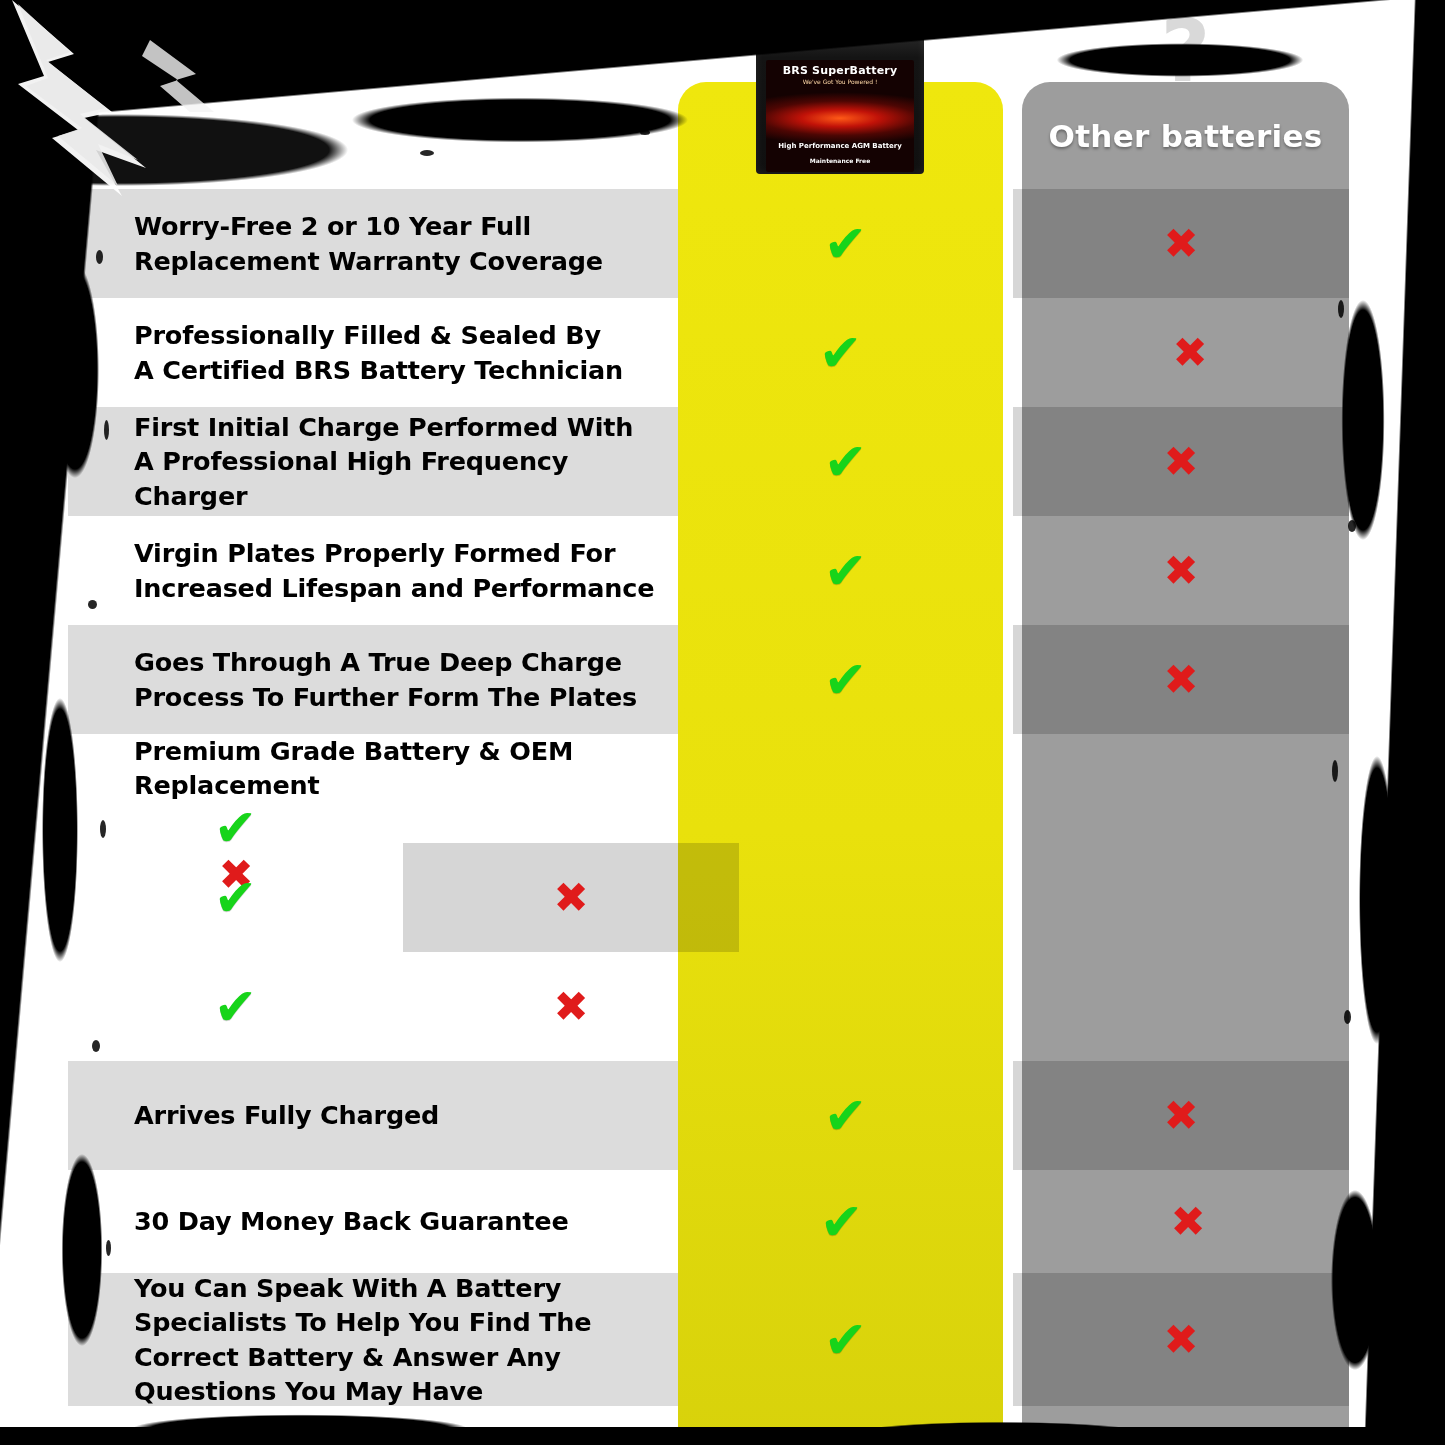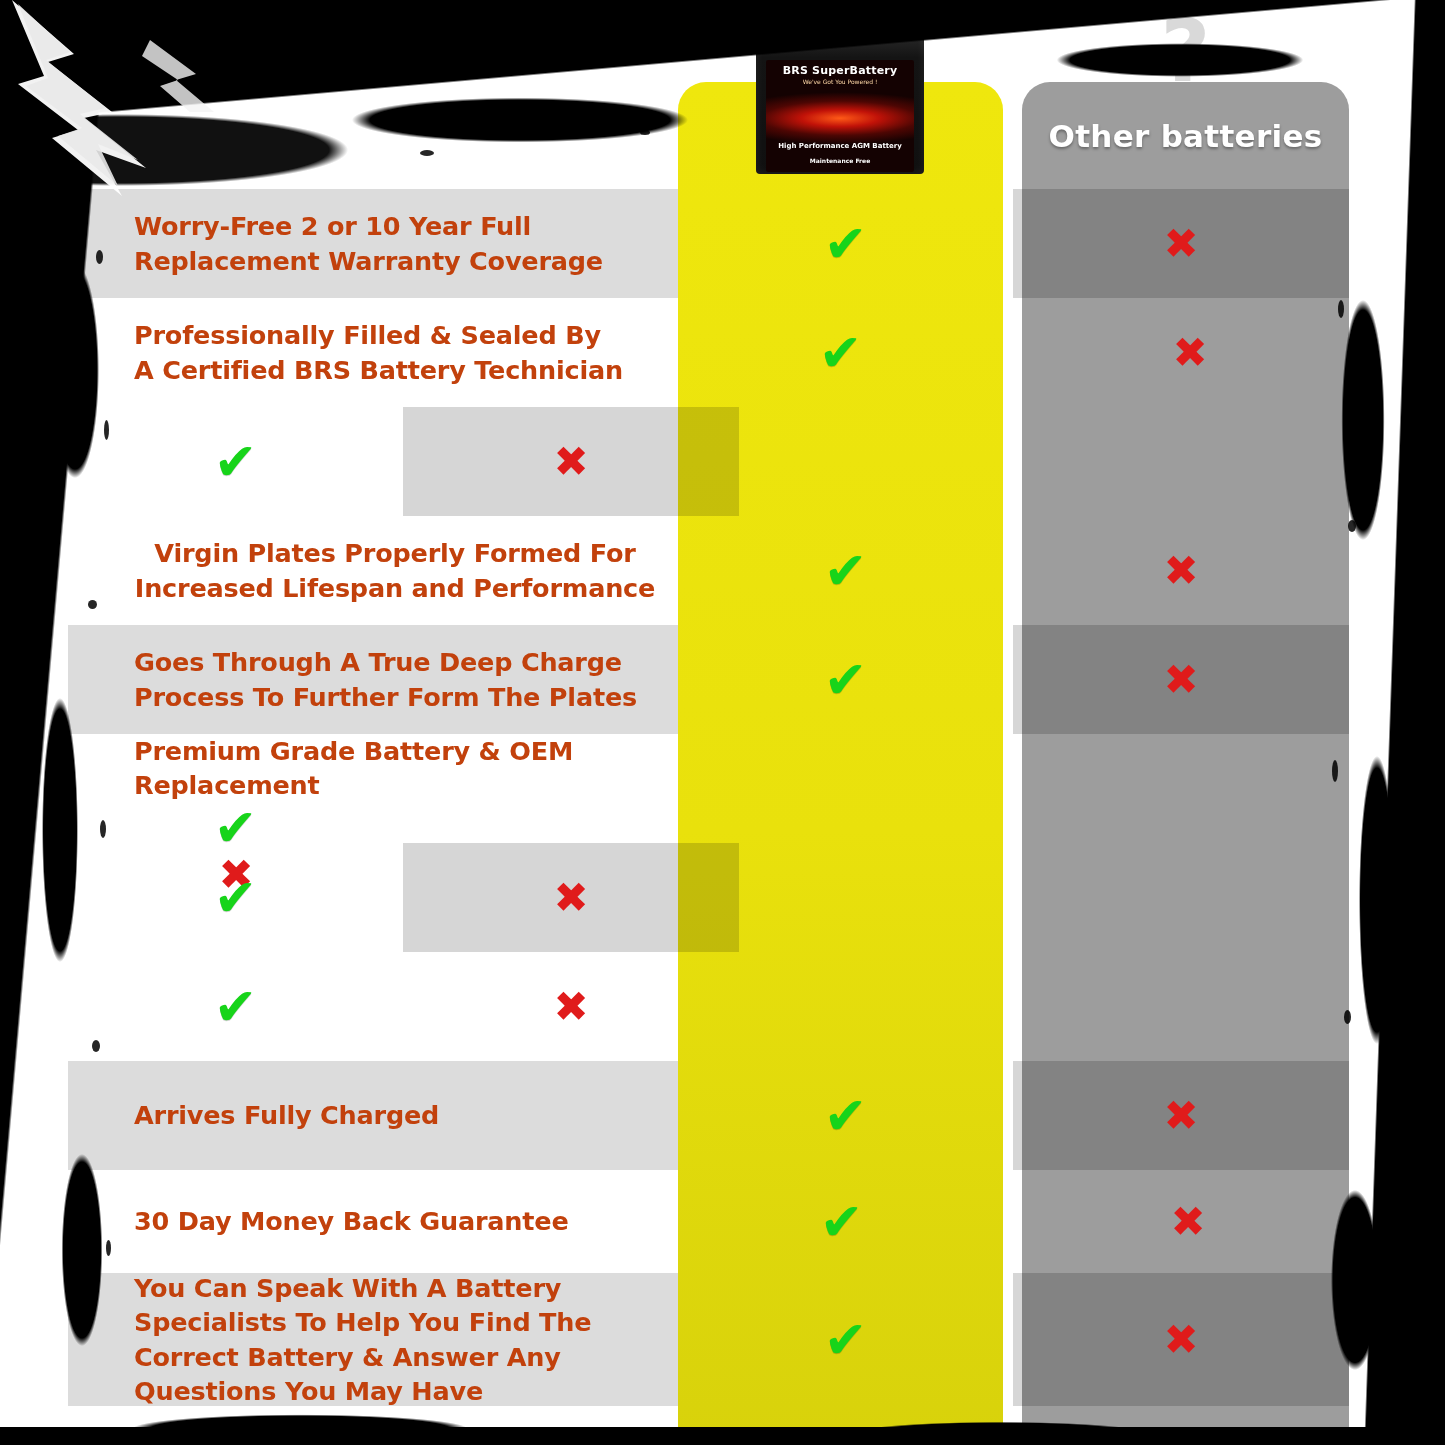--- a/index.html
+++ b/index.html
@@ -221,21 +221,21 @@
     align-items: stretch;
   }
   .row .feat {
     width: 610px;
     display: flex;
     align-items: center;
     padding: 0 22px 0 66px;
     box-sizing: border-box;
   }
   .row .feat span {
-    color: #c2410c;
+    color: #000000;
     font-size: 25.5px;
     font-weight: bold;
     line-height: 1.34;
     font-family: "DejaVu Sans", sans-serif;
     letter-spacing: -0.2px;
   }
   .row .cell {
     width: 335px;
     display: flex;
     align-items: center;
@@ -307,28 +307,31 @@
           <span>Professionally Filled &amp; Sealed By A Certified BRS Battery Technician</span>
         </div>
         <div class="cell brs-cell">
           <span class="check">✔</span>
         </div>
         <div class="cell gray-cell">
           <span class="cross">✖</span>
         </div>
       </div>
       <div class="row shade" style="height: 109px;">
-        <div class="cell brs-cell">
-          <span class="check">✔</span>
-        </div>
-        <div class="cell gray-cell">
-          <span class="cross">✖</span>
-        </div>
-      </div>
-      <div class="row" style="height: 109px; text-align: center;">
+        <div class="feat">
+          <span>First Initial Charge Performed With A Professional High Frequency Charger</span>
+        </div>
+        <div class="cell brs-cell">
+          <span class="check">✔</span>
+        </div>
+        <div class="cell gray-cell">
+          <span class="cross">✖</span>
+        </div>
+      </div>
+      <div class="row" style="height: 109px;">
         <div class="feat">
           <span>Virgin Plates Properly Formed For Increased Lifespan and Performance</span>
         </div>
         <div class="cell brs-cell">
           <span class="check">✔</span>
         </div>
         <div class="cell gray-cell">
           <span class="cross">✖</span>
         </div>
       </div>

